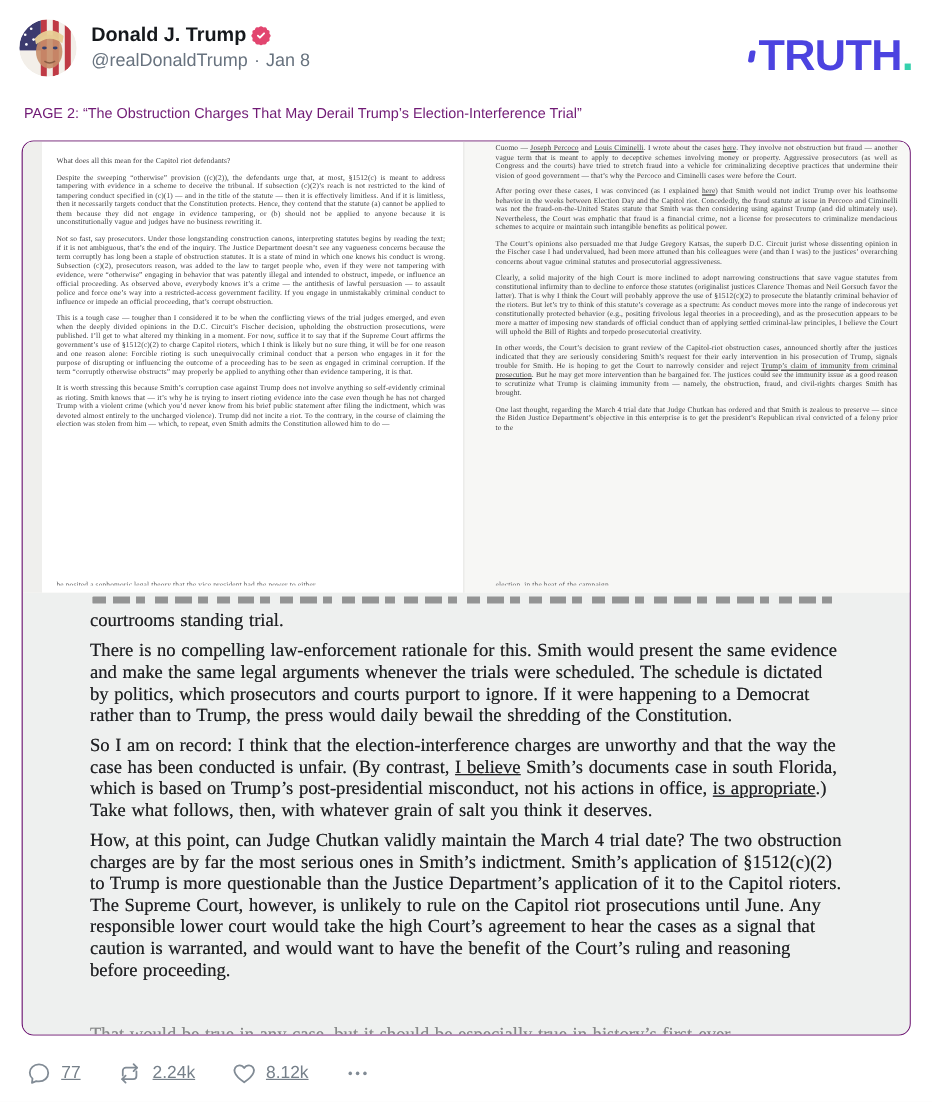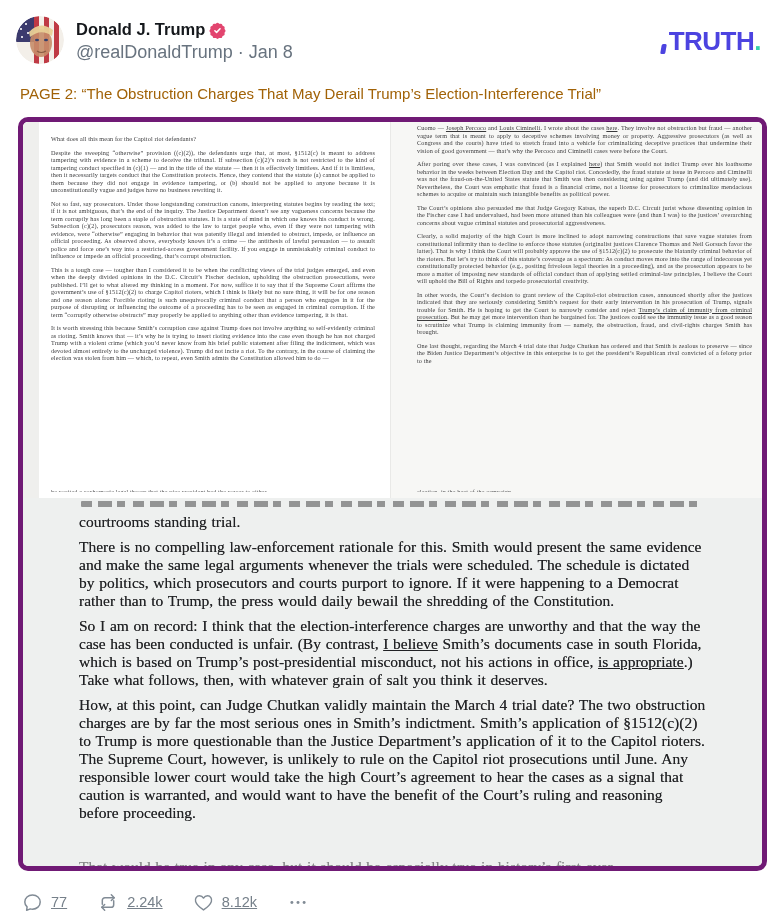--- a/index.html
+++ b/index.html
@@ -3,34 +3,34 @@
 <meta charset="utf-8">
 <style>
   html,body{margin:0;padding:0;background:#ffffff;}
   body{width:777px;height:918px;font-family:"Liberation Sans",sans-serif;color:#1d2127;overflow:hidden;position:relative;}
   .post{width:777px;height:918px;position:relative;}
 
   
   .hdr{display:flex;align-items:flex-start;padding:16px 16px 0 16px;}
   .avatar{width:48px;height:48px;border-radius:50%;overflow:hidden;flex:0 0 48px;cursor:pointer;}
   .idblock{margin-left:12px;flex:1;min-width:0;padding-top:3px;}
-  .namerow{display:flex;align-items:flex-end;gap:4px;}
+  .namerow{display:flex;align-items:center;gap:4px;}
   .dispname{font-weight:bold;font-size:16.5px;color:#15181c;line-height:20px;cursor:pointer;}
   .badge{width:17px;height:17px;display:inline-block;}
-  .handlerow{font-size:18px;color:#68737f;margin-top:3px;cursor:pointer;}
+  .handlerow{font-size:15px;color:#68737f;margin-top:3px;cursor:pointer;}
   .handlerow .sep{margin:0 5px;}
-  .brand{display:flex;align-items:flex-end;padding-top:12px;font-weight:800;font-size:26px;letter-spacing:-0.5px;color:#4c43e0;cursor:pointer;user-select:none;line-height:1;}
+  .brand{display:flex;align-items:center;padding-top:12px;font-weight:800;font-size:36px;letter-spacing:-0.5px;color:#4c43e0;cursor:pointer;user-select:none;line-height:1;}
   .brand .tick{display:inline-block;width:5px;height:10px;background:#4c43e0;border-radius:1.5px;transform:skewX(-10deg);margin:2px 3px 0 0;}
   .brand .bdot{color:#35d1ad;}
 
   
-  .title{padding:0 20px;margin-top:20px;font-size:15px;line-height:20px;color:#a16207;}
+  .title{padding:0 20px;margin-top:20px;font-size:12px;line-height:20px;color:#701a75;}
 
   
-  .media{margin:13px 18px 0 18px;width:739px;height:744px;border:5px solid #701a75;border-radius:10px;overflow:hidden;background:#f2f2f0;cursor:pointer;position:relative;}
+  .media{margin:13px 18px 0 18px;width:739px;height:744px;border:1px solid #701a75;border-radius:10px;overflow:hidden;background:#f2f2f0;cursor:pointer;position:relative;}
 
   
   .pages{display:flex;height:376px;background:#fbfbfa;position:relative;overflow:hidden;}
   .gutter{width:16px;background:#efefed;flex:0 0 16px;}
   .pg{font-family:"Liberation Serif",serif;font-size:6.2px;line-height:7.5px;letter-spacing:0.12px;color:#3a3a3c;text-align:justify;position:relative;overflow:hidden;}
   .pg p{margin:0 0 6px 0;}
   .pageL{width:351px;box-sizing:border-box;background:#ffffff;padding:13px 15px 0 12px;}
   .pageR{flex:1;box-sizing:border-box;background:#f7f7f5;border-left:1px solid #e9e9e7;padding:2px 10px 0 26px;}
   .clipline{position:absolute;bottom:0;height:4px;overflow:hidden;margin:0;opacity:.85;}
   .pageL .clipline{left:12px;right:15px;}

